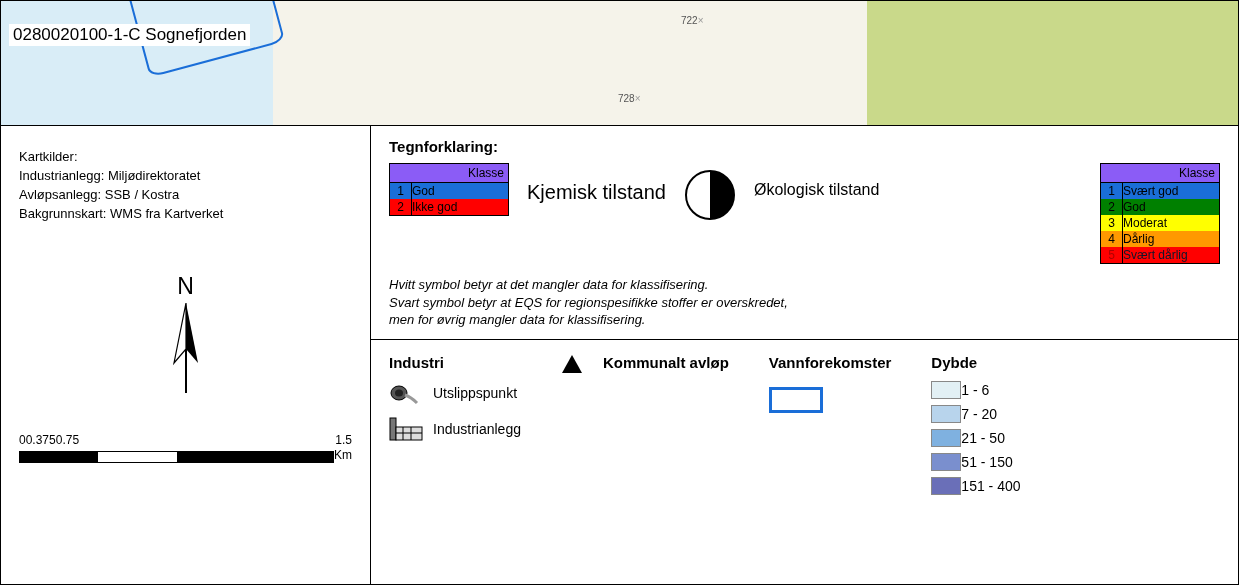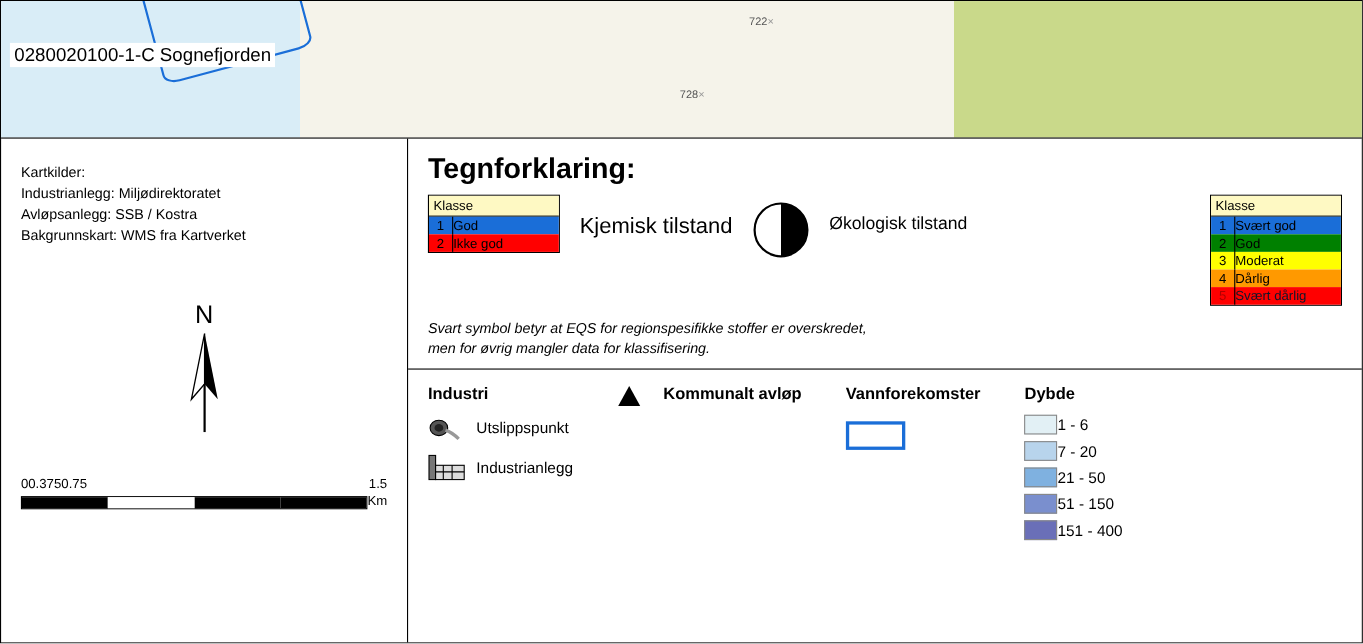--- a/index.html
+++ b/index.html
@@ -1,38 +1,38 @@
 <!DOCTYPE html>
 <html><head>
 <meta charset="utf-8">
 <style>
 * { box-sizing: border-box; margin: 0; padding: 0; }
 body { font-family: Arial, Helvetica, sans-serif; font-size: 13px; color: #000; background: #fff; }
 .page { width: 1239px; height: 585px; border: 1px solid #000; display: flex; flex-direction: column; }
 .map-area { height: 125px; position: relative; border-bottom: 1px solid #000; background: linear-gradient(to right, #d9edf7 0%, #d9edf7 22%, #f5f3ea 22%, #f5f3ea 70%, #c9d98a 70%, #c9d98a 100%); overflow: hidden; }
-.map-label { position: absolute; left: 8px; top: 38px; background: #fff; padding: 1px 4px; font-size: 17px; }
+.map-label { position: absolute; left: 8px; top: 23px; background: #fff; padding: 1px 4px; font-size: 17px; }
 .elev { position: absolute; font-size: 10px; color: #555; }
 .lower { flex: 1; display: flex; }
 .left-panel { width: 370px; border-right: 1px solid #000; padding: 22px 18px; display: flex; flex-direction: column; }
 .sources { font-size: 13px; line-height: 1.45; }
 .compass-wrap { margin-top: 50px; display: flex; flex-direction: column; align-items: center; }
 .compass-n { font-size: 23px; font-weight: 400; margin-bottom: 3px; }
 .scalebar { margin-top: 40px; }
 .scalebar-labels { display: flex; justify-content: space-between; font-size: 12px; margin-bottom: 2px; }
 .scalebar-bar { height: 12px; display: flex; border: 1px solid #000; }
 .scalebar-seg { flex: 1; }
 .scalebar-seg.b { background: #000; }
 .scalebar-seg.w { background: #fff; }
 .scalebar-unit { font-size: 12px; position: relative; top: -1px; }
 .right-panel { flex: 1; display: flex; flex-direction: column; }
 .legend-top { padding: 12px 18px 10px 18px; border-bottom: 1px solid #000; }
-.legend-title { font-size: 26px; font-weight: bold; margin-bottom: 8px; }
+.legend-title { font-size: 15px; font-weight: bold; margin-bottom: 8px; }
 .legend-row1 { display: flex; align-items: flex-start; gap: 18px; margin-bottom: 12px; }
 .klass-table { border: 1px solid #000; font-size: 12px; }
-.klass-table .hdr { background: #fef9c3; text-align: left; padding: 2px 4px; border-bottom: 1px solid #000; }
+.klass-table .hdr { background: #8b5cf6; text-align: right; padding: 2px 4px; border-bottom: 1px solid #000; }
 .klass-table .row { display: flex; }
 .klass-table .row .c1 { width: 22px; border-right: 1px solid #000; text-align: center; padding: 1px 0; }
 .klass-table .row .c2 { width: 96px; text-align: left; padding: 1px 0; }
 .k-blue { background: #1a6ed8; color: #000; }
 .k-red { background: #ff0000; color: #000; }
 .k-dgreen { background: #008000; color: #000; }
 .k-yellow { background: #ffff00; color: #000; }
 .k-orange { background: #ff9900; color: #000; }
 .state-label { font-size: 20px; padding-top: 18px; }
 .okologisk-label { font-size: 16px; padding-top: 18px; }
@@ -50,21 +50,21 @@
 </style>
 </head>
 <body>
 
 <div class="page">
 
   <div class="map-area">
     <div class="coast"></div>
     <div class="map-label">0280020100-1-C Sognefjorden</div>
     <div class="elev" style="left:680px; top:14px;"><span>722</span><span style="color:#999;">×</span></div>
-    <div class="elev" style="left:617px; top:80px;"><span>728</span><span style="color:#999;">×</span></div>
+    <div class="elev" style="left:617px; top:92px;"><span>728</span><span style="color:#999;">×</span></div>
   </div>
 
   <div class="lower">
     <div class="left-panel">
       <div class="sources">
         <div>Kartkilder:</div>
         <div>Industrianlegg: Miljødirektoratet</div>
         <div>Avløpsanlegg: SSB / Kostra</div>
         <div>Bakgrunnskart: WMS fra Kartverket</div>
       </div>
@@ -145,20 +145,21 @@
               <div class="c2">Dårlig</div>
             </div>
             <div class="row" style="background:#ff0000">
               <div class="c1" style="color:#b00000">5</div>
               <div class="c2" style="color:#0f172a">Svært dårlig</div>
             </div>
           </div>
         </div>
 
         <div class="notes">
+          <div>Hvitt symbol betyr at det mangler data for klassifisering.</div>
           <div>Svart symbol betyr at EQS for regionspesifikke stoffer er overskredet,</div>
           <div>men for øvrig mangler data for klassifisering.</div>
         </div>
       </div>
 
       <div class="legend-bottom">
         <div>
           <div class="sec-title">Industri</div>
           <div class="ind-item">
             <svg width="34" height="24" viewBox="0 0 34 24">

